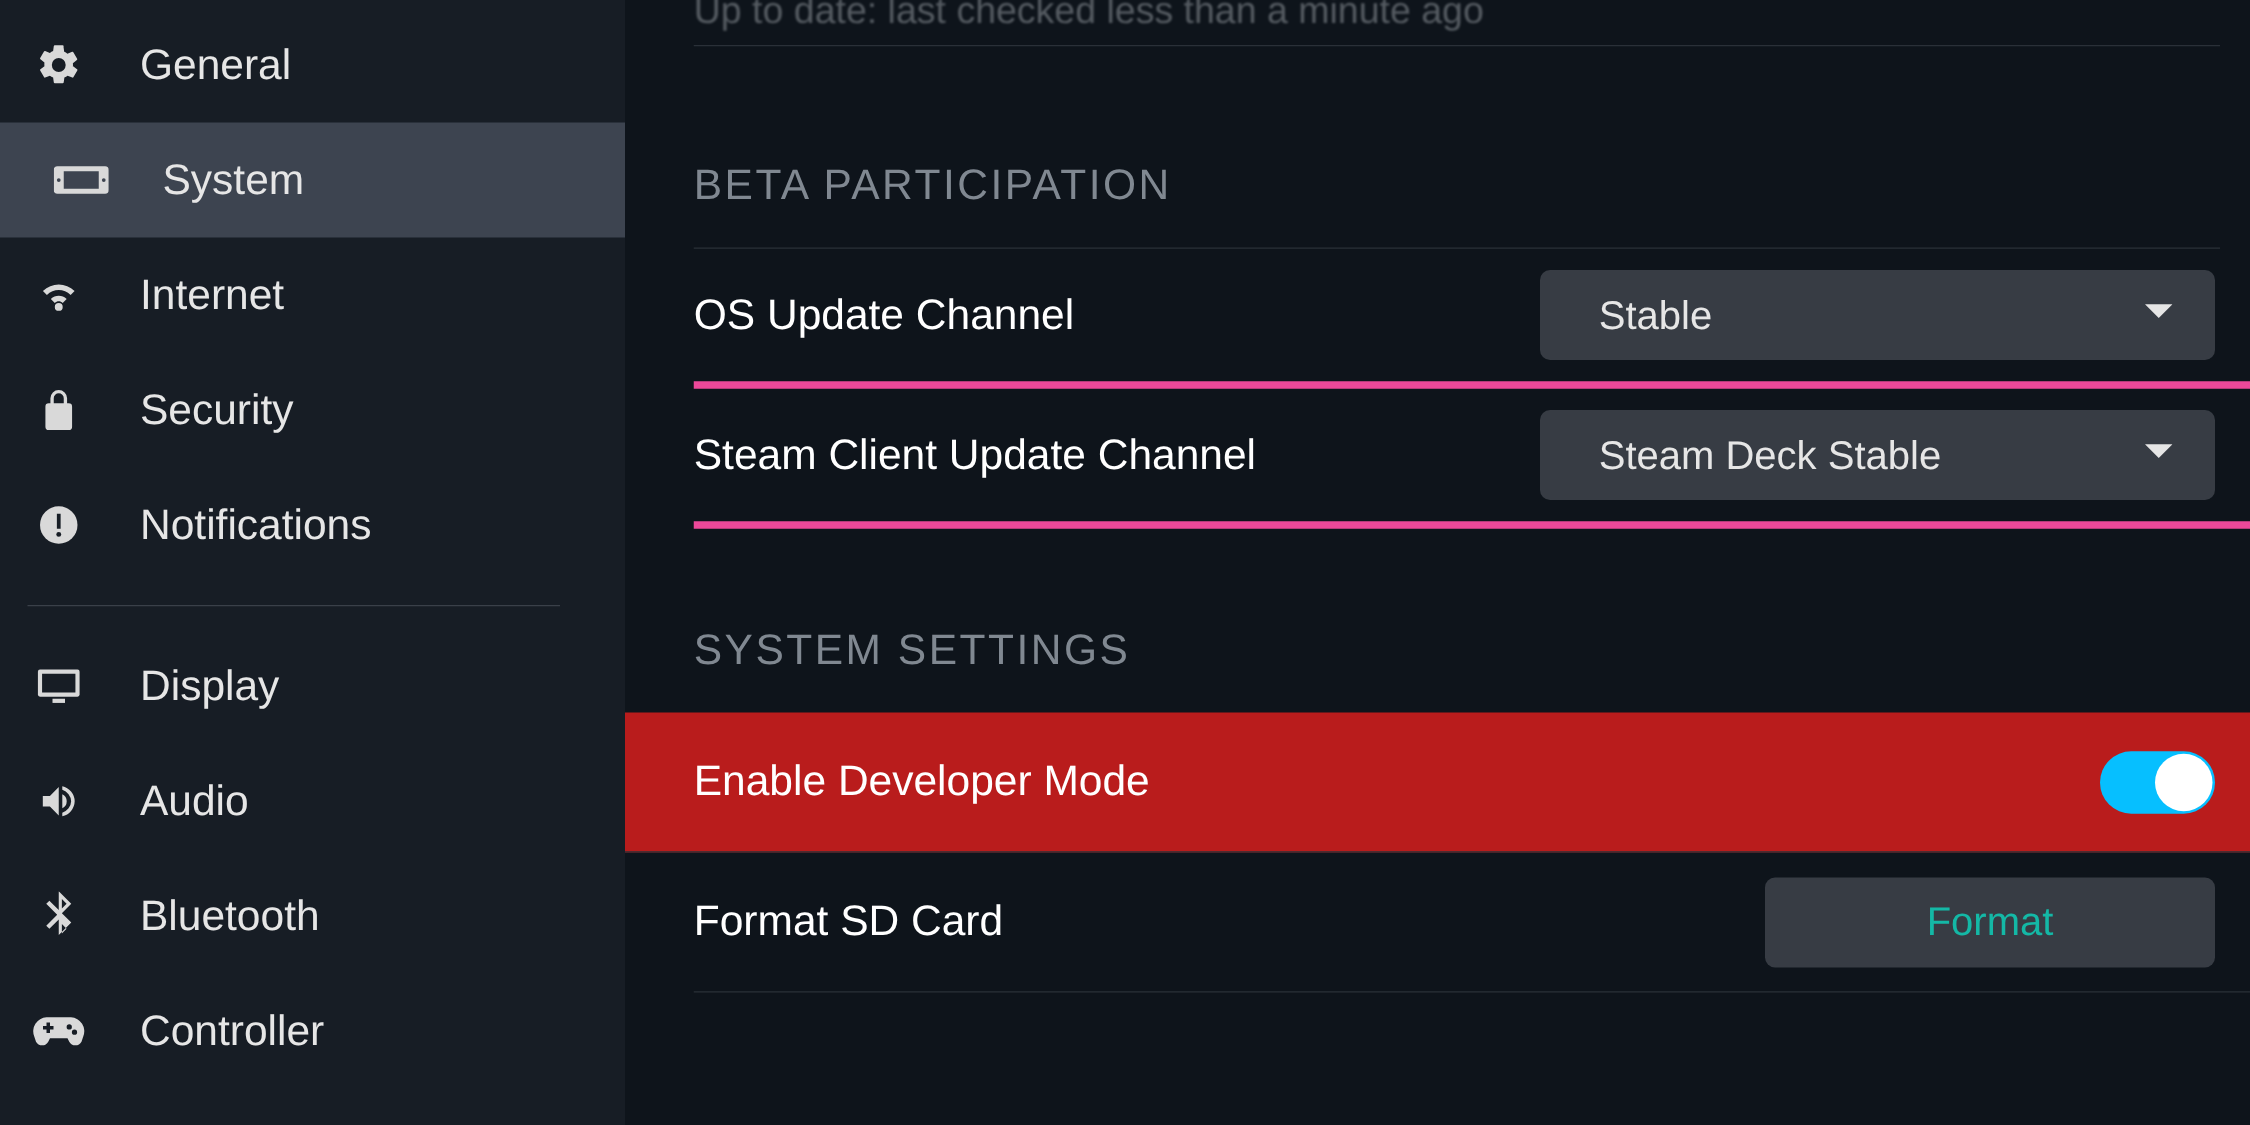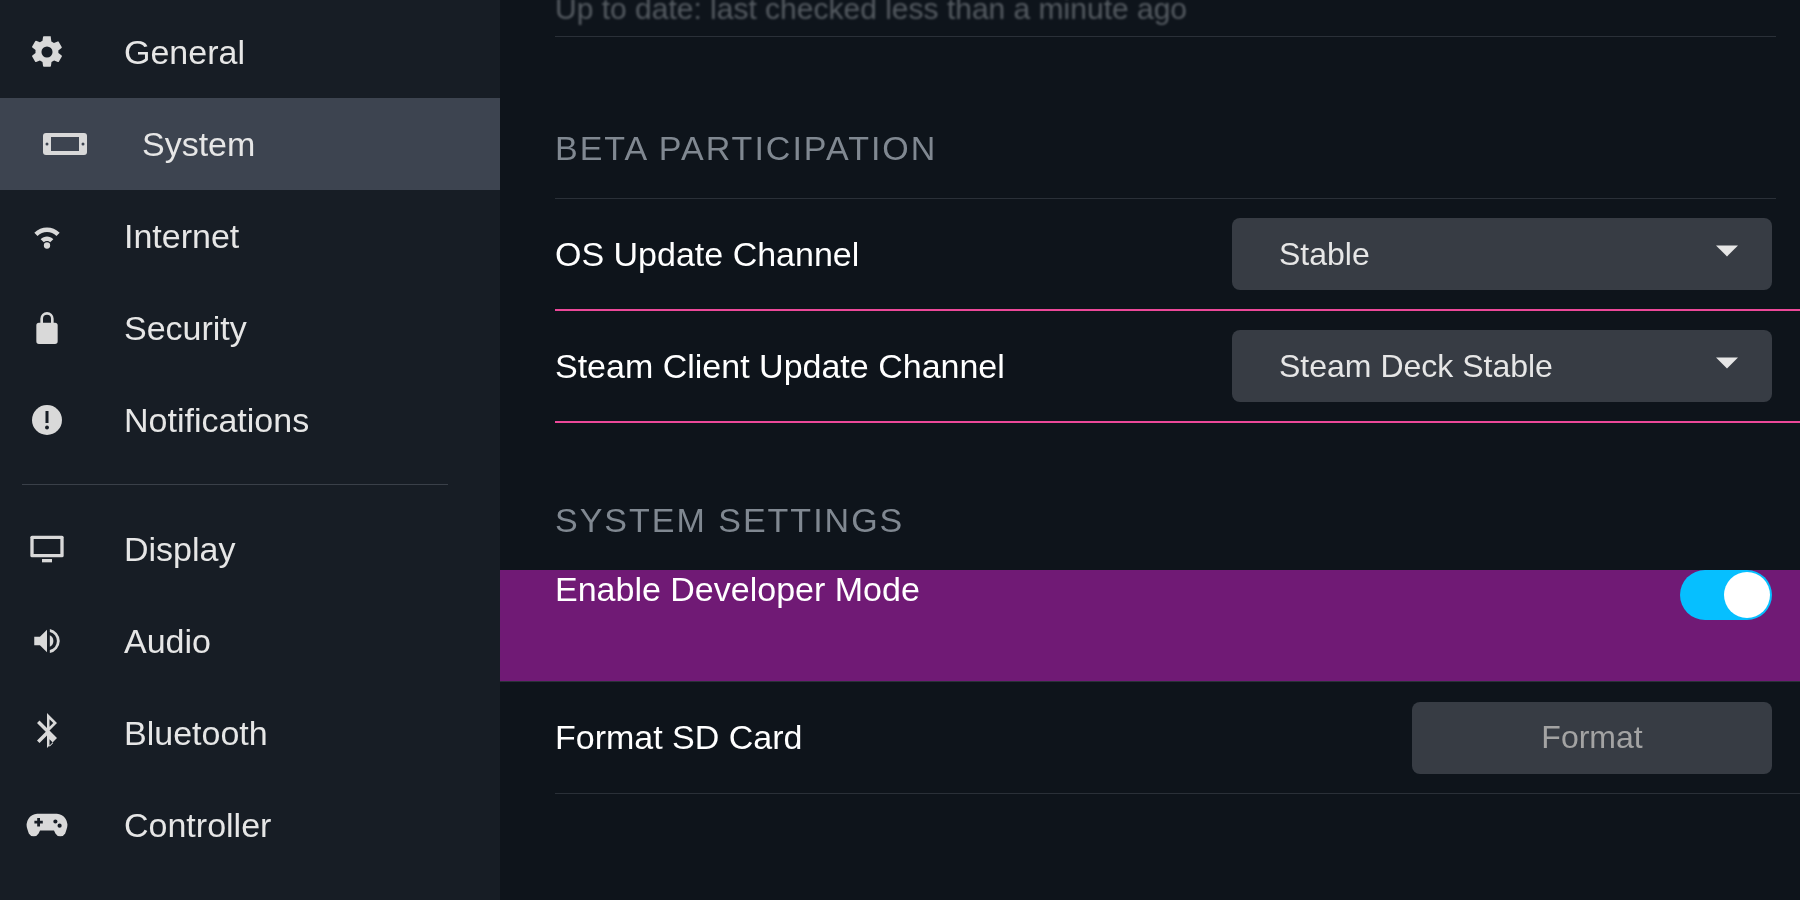--- a/index.html
+++ b/index.html
@@ -22,21 +22,21 @@
     background: #171d25;
     padding-top: 6px;
     display: flex;
     flex-direction: column;
   }
   .sidebar-item {
     display: flex;
     align-items: center;
     height: 92px;
     padding-left: 22px;
-    gap: 52px;
+    gap: 40px;
     cursor: pointer;
     color: #e6e6e6;
   }
   .sidebar-item.active {
     background: #3d4450;
     padding-left: 40px;
   }
   .sidebar-item .icon-slot {
     width: 50px;
     display: flex;
@@ -79,31 +79,31 @@
     letter-spacing: 2px;
     margin-top: 92px;
     margin-bottom: 30px;
   }
   .row {
     display: flex;
     align-items: center;
     justify-content: space-between;
     height: 112px;
     padding-right: 28px;
-    border-bottom: 2px solid #ec4899;
+    border-bottom: 6px solid #ec4899;
     margin-right: 0;
   }
   .row-highlight {
-    background: #701a75;
+    background: #b91c1c;
     margin-left: -55px;
     padding-left: 55px;
     border-bottom: 1px solid #2a3038;
     height: 112px;
     display: flex;
-    align-items: flex-start;
+    align-items: center;
     justify-content: space-between;
     padding-right: 28px;
   }
   .row-label {
     font-size: 34px;
     color: #ffffff;
     font-weight: 400;
   }
   
   .dropdown {
@@ -144,21 +144,21 @@
   }
   
   .pill-button {
     background: #373c44;
     border-radius: 8px;
     height: 72px;
     min-width: 360px;
     display: flex;
     align-items: center;
     justify-content: center;
-    color: #a3a3a3;
+    color: #14b8a6;
     font-size: 32px;
     cursor: pointer;
   }
 </style>
 </head>
 <body>
 
 <div class="app">
 
   <nav class="sidebar">

